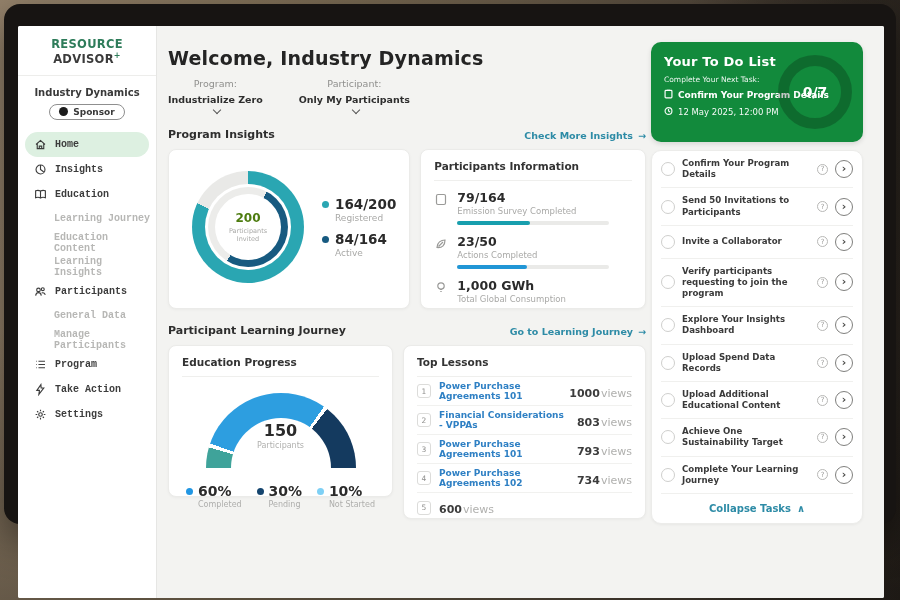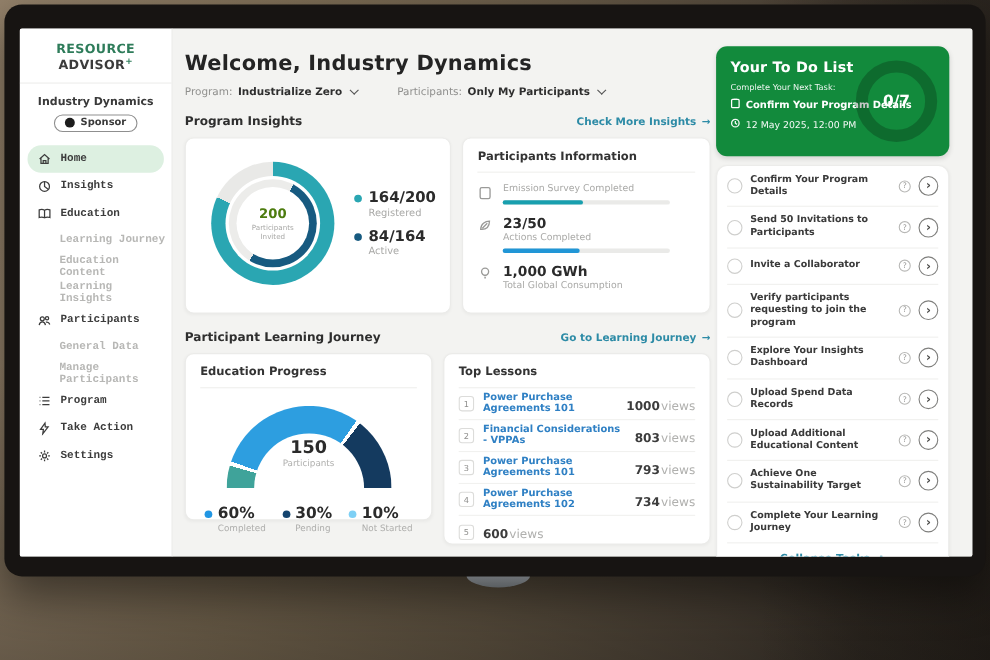--- a/index.html
+++ b/index.html
@@ -13,21 +13,21 @@
   }
   .scene::after { content:""; position:absolute; right:0; top:0; width:210px; height:100%;
     background:linear-gradient(90deg, rgba(25,20,15,0) 0%, rgba(25,20,15,0.25) 40%, rgba(15,12,9,0.35) 100%); }
 
   .stand { position:absolute; left:424px; top:512px; width:58px; height:22px; border-radius:50%;
     background:linear-gradient(180deg,#eef0f2,#aab0b6 60%,#7f8589); z-index:1; }
 
   .monitor { position:absolute; left:4px; top:4px; width:892px; height:520px; background:#171412;
     border-radius:16px; z-index:2; box-shadow:0 16px 38px rgba(0,0,0,0.45); }
 
-  .screen { position:absolute; left:14px; top:22px; width:866px; height:480px; background:#f3f3f1;
+  .screen { position:absolute; left:14px; top:22px; width:866px; height:572px; background:#f3f3f1;
     overflow:hidden; display:flex; border-radius:2px; }
 
   
   .sidebar { width:139px; flex-shrink:0; background:#fff; border-right:1px solid #e6e6e4; padding-top:11px; }
   .logo { text-align:center; font-size:11.5px; font-weight:bold; letter-spacing:0.3px; padding-bottom:9px;
     border-bottom:1px solid #ededeb; }
   .logo .res { color:#2e7c5a; }
   .logo .adv { color:#3b3b3b; }
   .logo sup { font-size:8px; color:#2e7c5a; }
   .org { text-align:center; font-size:10px; font-weight:bold; color:#3a3a3a; margin-top:11px; }
@@ -43,21 +43,21 @@
   .nicon { width:14px; height:14px; display:inline-flex; align-items:center; justify-content:center; flex-shrink:0; }
   .nicon svg { width:13px; height:13px; stroke:#3c3c3c; fill:none; stroke-width:1.4; }
 
   
   .content { flex:1; display:flex; background:#f3f3f1; }
   .main-col { width:478px; margin-left:11px; flex-shrink:0; }
   .right-col { width:212px; margin-left:5px; }
 
   h1.welcome { margin-top:21px; font-size:19px; font-weight:bold; color:#242424; letter-spacing:0.2px; }
   .filters { display:flex; gap:36px; margin-top:9px; font-size:9.5px; align-items:center; }
-  .filter { display:flex; align-items:center; gap:5px; }
+  .filter { display:flex; align-items:center; gap:5px;flex-direction:column; }
   .filter .flabel { color:#8f8f8d; }
   .filter .fvalue { color:#2e2e2e; font-weight:bold; }
   .chev-down { width:6px; height:6px; border-right:1.5px solid #555; border-bottom:1.5px solid #555;
     transform:rotate(45deg); margin-left:3px; margin-top:-3px; }
 
   .section-row { display:flex; justify-content:space-between; align-items:flex-end; margin-top:15px; }
   .section-row h2 { font-size:11px; font-weight:bold; color:#2e2e2e; }
   .tlink { font-size:9.5px; font-weight:bold; color:#2d8ba6; cursor:pointer; display:flex; align-items:flex-start; gap:5px; }
 
   .cards-row { display:flex; gap:10px; margin-top:8px; align-items:flex-start; }
@@ -251,21 +251,21 @@
         <div class="main-col">
           <h1 class="welcome">Welcome, Industry Dynamics</h1>
 
           <div class="filters">
             <div class="filter">
               <span class="flabel">Program:</span>
               <span class="fvalue">Industrialize Zero</span>
               <span class="chev-down"></span>
             </div>
             <div class="filter">
-              <span class="flabel">Participants:</span>
+              <span class="flabel">Participant:</span>
               <span class="fvalue">Only My Participants</span>
               <span class="chev-down"></span>
             </div>
           </div>
 
           <div class="section-row">
             <h2>Program Insights</h2>
             <span class="tlink">
               <span>Check More Insights</span>
               <span>→</span>
@@ -306,20 +306,21 @@
 
             <div class="card card-info">
               <div class="card-title">Participants Information</div>
               <div class="stat">
                 <span class="sicon">
                     <svg viewBox="0 0 12 13">
                       <rect x="1.5" y="1.5" width="9" height="10" rx="1.5"></rect>
                     </svg>
                   </span>
                 <div>
+                  <div class="sval">79/164</div>
                   <div class="slab">Emission Survey Completed</div>
                   <div class="sbar">
                       <div class="fill fill-teal" style="width:48%"></div>
                     </div>
                 </div>
               </div>
               <div class="stat">
                 <span class="sicon">
                     <svg viewBox="0 0 12 13">
                       <path d="M2 10.5C2 5.5 6 3 10 3c0 5-2.5 8-8 7.5ZM3.5 9.5 8 5"></path>

